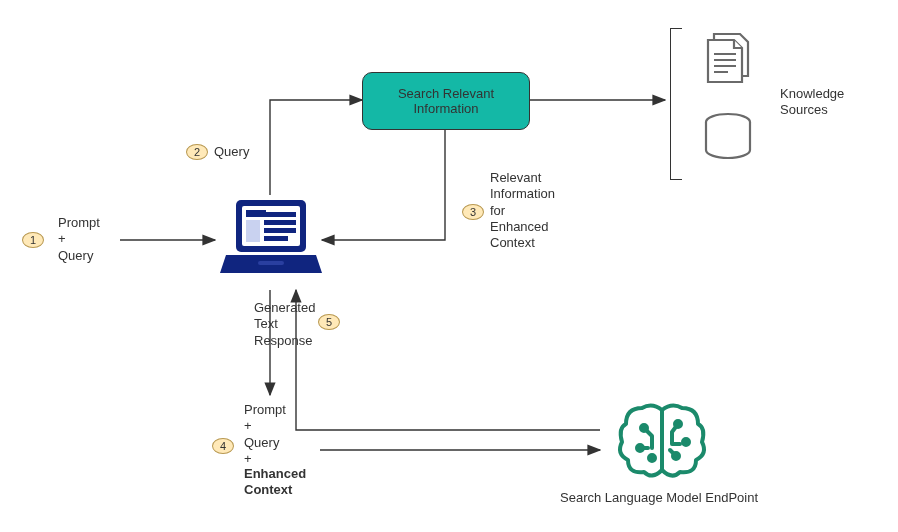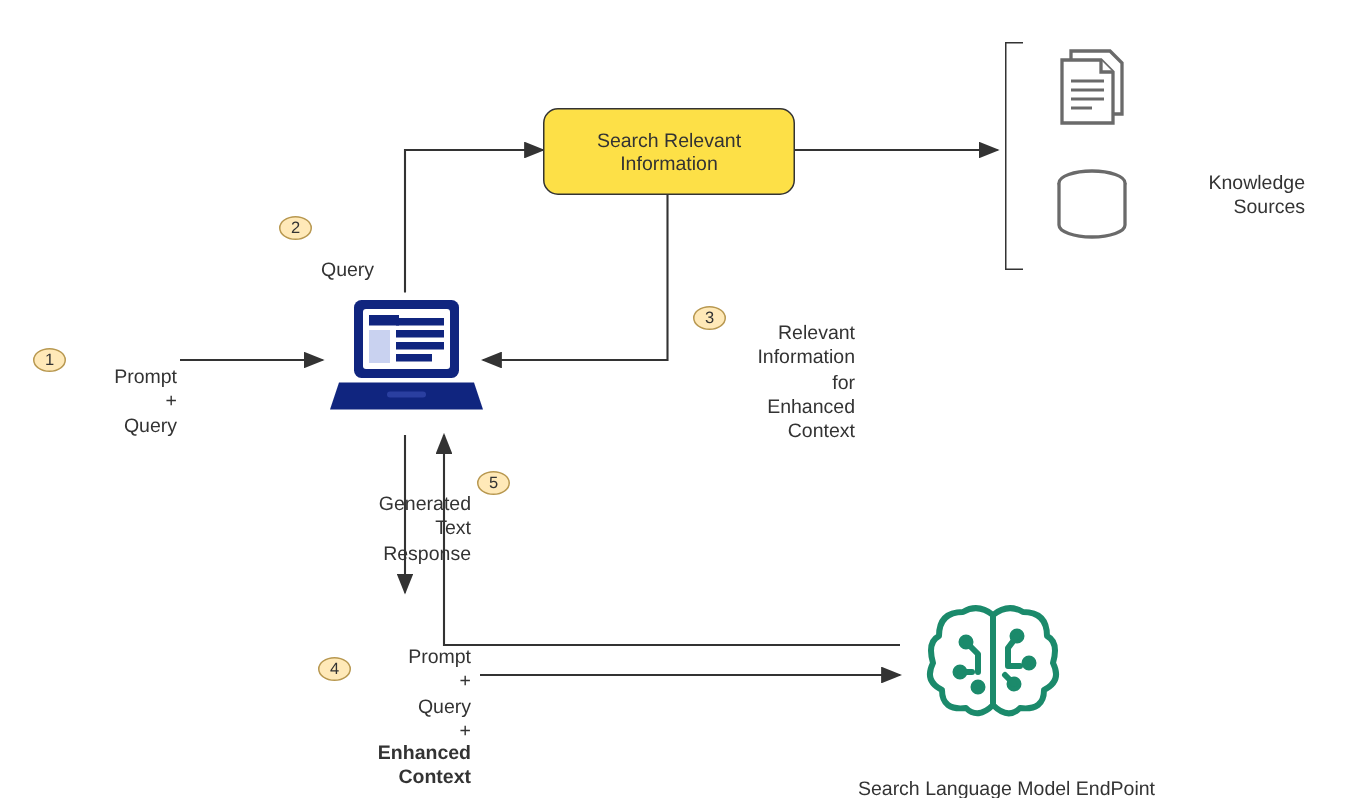--- a/index.html
+++ b/index.html
@@ -11,44 +11,43 @@
     font-family: Arial, Helvetica, sans-serif;
     font-size: 13px;
     color: #333;
     position: relative;
     overflow: hidden;
   }
   .node-box {
     position: absolute;
     border: 1px solid #333;
     border-radius: 10px;
-    background: #fde047;
+    background: #14b8a6;
     text-align: center;
     display: flex;
     align-items: center;
     justify-content: center;
     padding: 6px;
   }
   .step-num {
     position: absolute;
     width: 22px;
     height: 16px;
     border-radius: 50%;
     background: #ffe9b8;
     border: 1px solid #b89850;
     font-size: 11px;
     display: flex;
     align-items: center;
     justify-content: center;
   }
   .label {
     position: absolute;
-    text-align: right;
+    text-align: left;
     line-height: 1.25;
-    margin-top: 28px;
   }
   .bold { font-weight: bold; }
   svg.arrows {
     position: absolute;
     left: 0; top: 0;
     width: 898px; height: 532px;
     pointer-events: none;
   }
   .bracket {
     position: absolute;
@@ -109,27 +108,27 @@
 <div class="label" style="left:214px; top:144px;">Query</div>
 
 <div class="node-box" style="left:362px; top:72px; width:168px; height:58px; white-space:pre-line;">
   <span>Search Relevant
 Information</span>
 </div>
 
 <div class="step-num" style="left:462px; top:204px;">
   <span>3</span>
 </div>
-<div class="label" style="left:490px; top:186px; width:80px; white-space:pre-line;">Relevant
+<div class="label" style="left:490px; top:170px; width:80px; white-space:pre-line;">Relevant
 Information
 for
 Enhanced
 Context</div>
 
-<div class="label" style="left:244px; top:300px; width:70px; white-space:pre-line;">Generated
+<div class="label" style="left:254px; top:300px; width:70px; white-space:pre-line;">Generated
 Text
 Response</div>
 <div class="step-num" style="left:318px; top:314px;">
   <span>5</span>
 </div>
 
 <div class="step-num" style="left:212px; top:438px;">
   <span>4</span>
 </div>
 <div class="label" style="left:244px; top:402px; width:70px; white-space:pre-line;">Prompt

